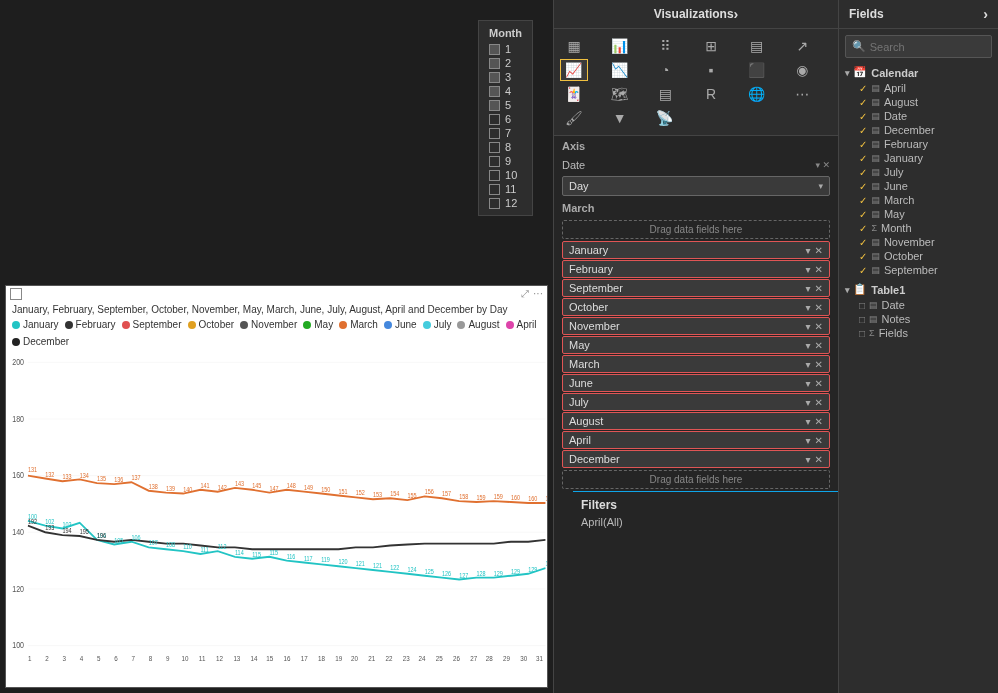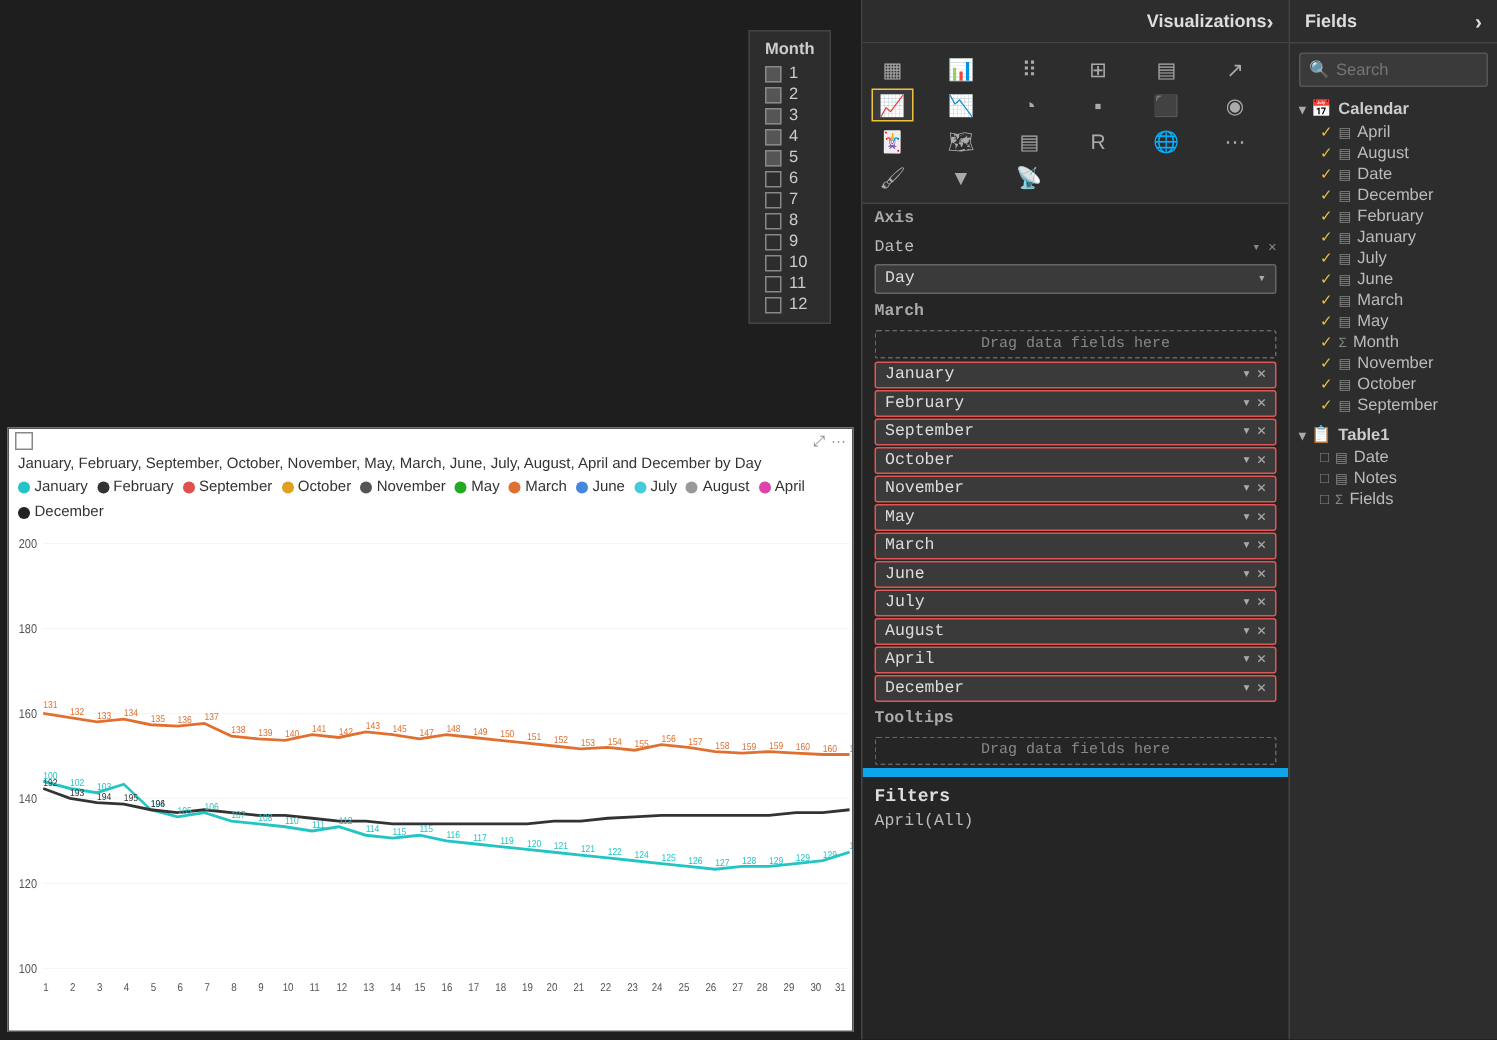--- a/index.html
+++ b/index.html
@@ -79,21 +79,21 @@
       background: #252525;
       display: flex;
       flex-direction: column;
       border-left: 1px solid #444;
       overflow: hidden;
     }
 
     .viz-header {
       display: flex;
       align-items: center;
-      justify-content: flex-end;
+      justify-content: center;
       padding: 6px 10px;
       background: #2d2d2d;
       border-bottom: 1px solid #444;
       font-size: 12px;
       font-weight: 600;
       color: #ddd;
     }
 
     .viz-icons-grid {
       display: grid;
@@ -113,21 +113,20 @@
       cursor: pointer;
       color: #aaa;
       border: 1px solid transparent;
     }
     .viz-icon:hover, .viz-icon.active { border-color: #f0c040; background: #3a3a3a; }
 
     .viz-section {
       flex: 1;
       overflow-y: auto;
       padding: 0;
-      font-family: Liberation Mono, monospace;
     }
 
     .section-label {
       font-size: 11px;
       color: #aaa;
       padding: 4px 8px;
       font-weight: 600;
     }
 
     .axis-row {
@@ -172,21 +171,21 @@
       font-size: 11px;
       color: #ddd;
       display: flex;
       justify-content: space-between;
       align-items: center;
     }
     .value-row .row-icons { display: flex; gap: 4px; color: #aaa; font-size: 10px; }
 
     
     .fields-panel {
-      width: 139px;
+      width: 160px;
       background: #2d2d2d;
       border-left: 1px solid #444;
       display: flex;
       flex-direction: column;
     }
 
     .fields-header {
       display: flex;
       align-items: center;
       justify-content: space-between;
@@ -244,21 +243,22 @@
       padding: 1px 4px 1px 16px;
       font-size: 11px;
       color: #bbb;
       cursor: pointer;
     }
     .tree-item .check-icon { color: #f0c040; font-size: 10px; }
     .tree-item .field-icon { font-size: 9px; color: #888; }
 
     .filters-section {
       padding: 6px 8px;
-      border-top: 6px solid #0ea5e9;
+      border-top: 1px solid #0ea5e9;
+      margin-left: 19px;
     }
     .filters-title {
       font-size: 12px;
       font-weight: 600;
       color: #ddd;
       margin-bottom: 4px;
     }
     .filter-sublabel {
       font-size: 10px;
       color: #aaa;
@@ -645,21 +645,20 @@
         </div>
         <div class="value-row">
           <span>December</span>
           <span class="row-icons">
             <span>▾</span>
             <span>✕</span>
           </span>
         </div>
       </div>
 
-    <div class="section-label">Tooltips</div>
     <div class="drag-target">Drag data fields here</div>
 
     <div class="filters-section">
       <div class="filters-title">Filters</div>
       <div class="filter-value">April(All)</div>
     </div>
   </div>
 </div>
 
 <div class="fields-panel">

